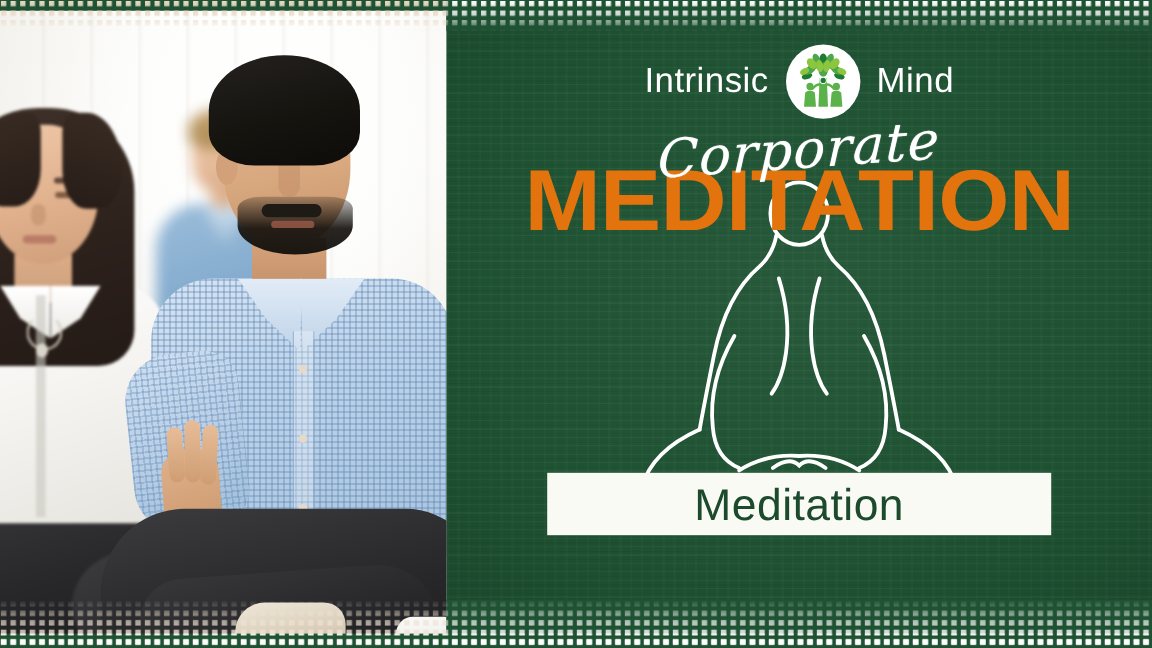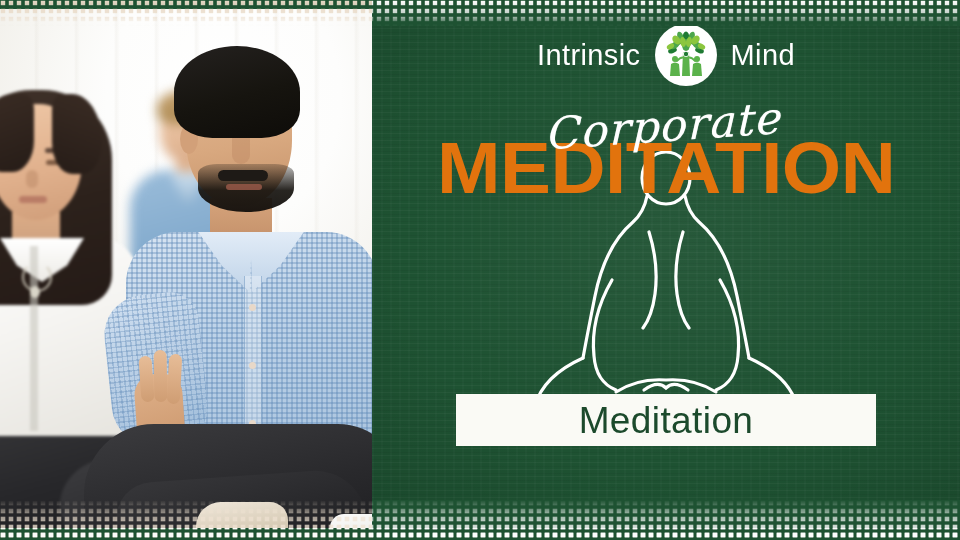--- a/index.html
+++ b/index.html
@@ -335,21 +335,21 @@
   .green-panel::after {  
     content: "";
     position: absolute; inset: 0;
     background: radial-gradient(ellipse 80% 75% at 50% 45%,
       rgba(255,255,255,0.045) 0%, rgba(0,0,0,0.00) 55%, rgba(0,0,0,0.14) 100%);
     pointer-events: none;
   }
 
   
   .brand {
-    position: absolute; left: 0; top: 24px; width: 588px;
+    position: absolute; left: 0; top: 37px; width: 588px;
     display: flex; align-items: center; justify-content: center; gap: 14px;
     z-index: 6;
   }
   .brand-word {
     color: #ffffff;
     font-size: 29px;
     font-weight: 400;
     letter-spacing: .4px;
     line-height: 1;
     white-space: nowrap;

